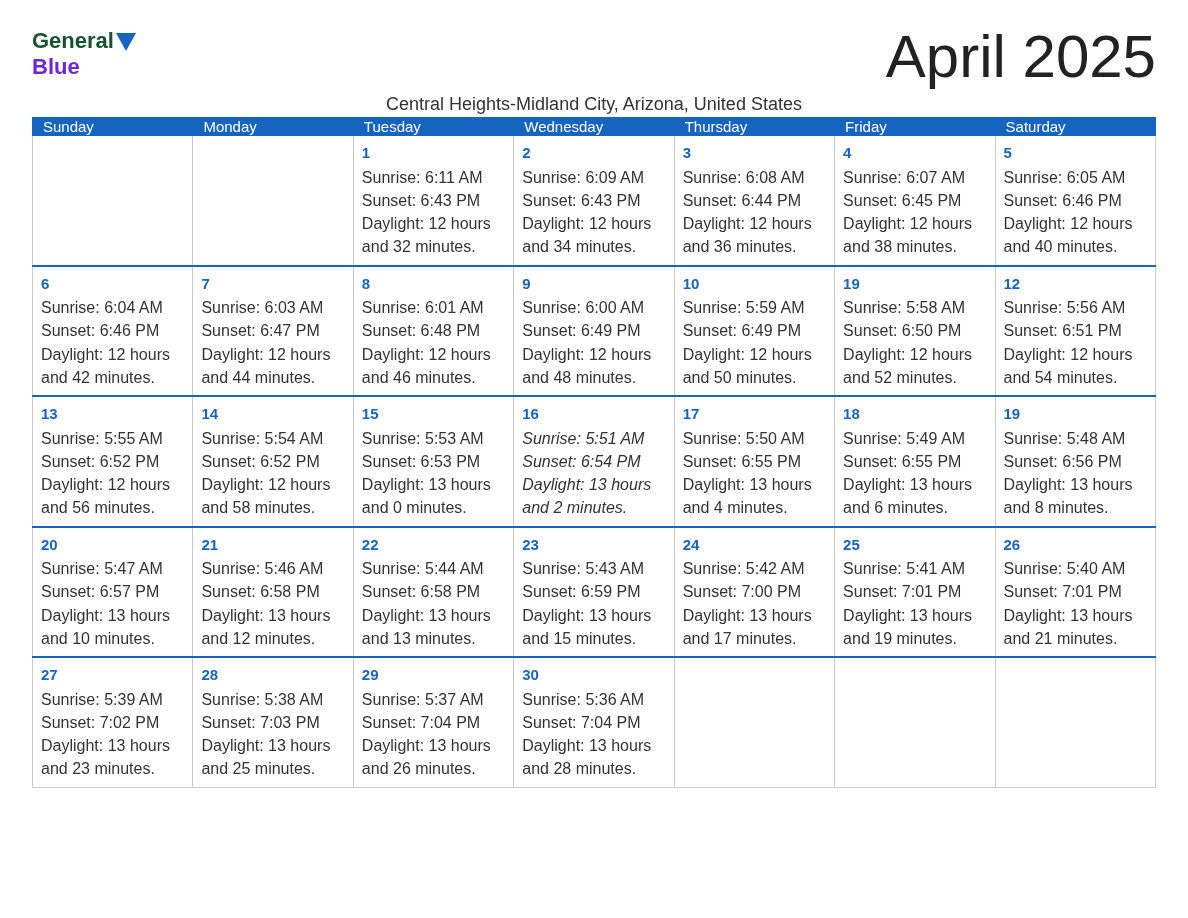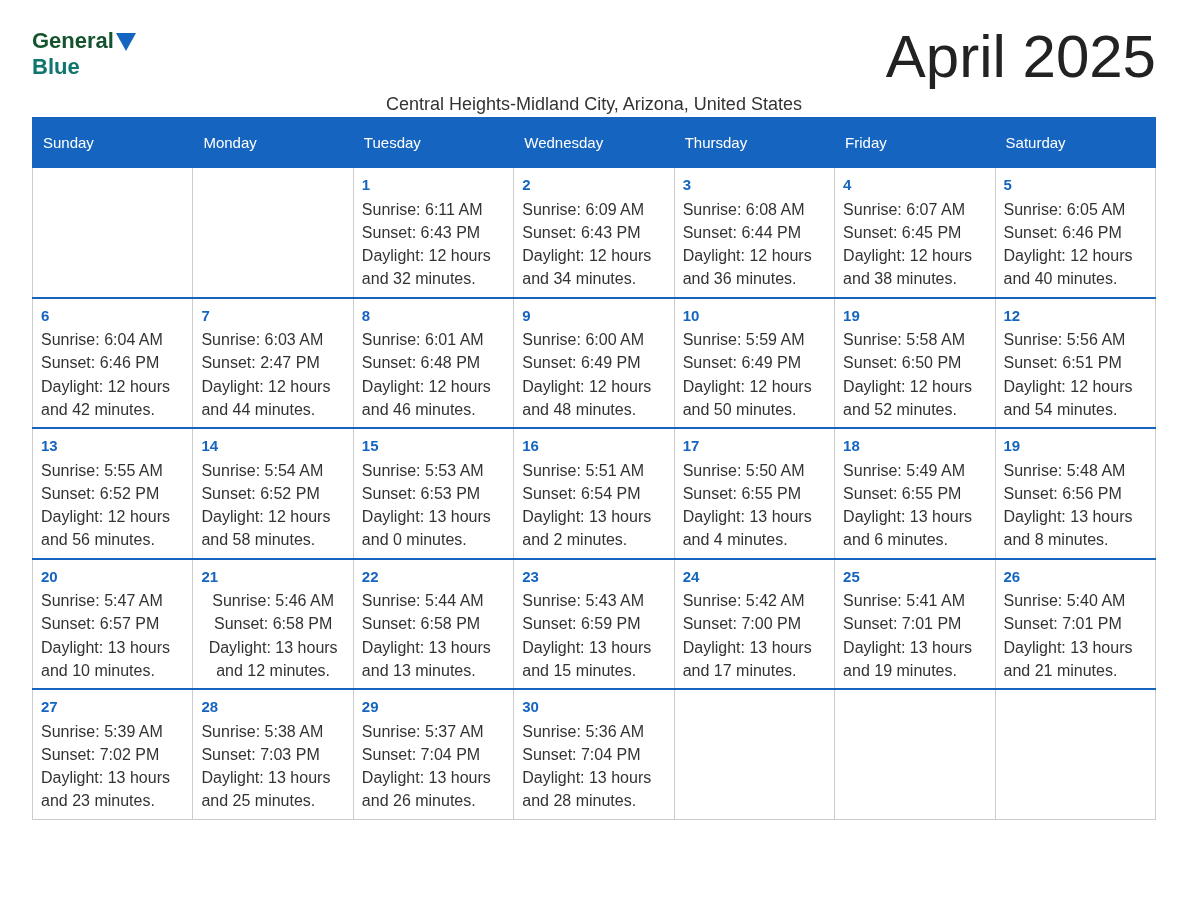--- a/index.html
+++ b/index.html
@@ -20,21 +20,21 @@
     .logo {
       display: flex;
       align-items: center;
       gap: 4px;
       font-size: 22px;
       font-weight: bold;
       color: #222;
       margin-top: 4px;
     }
     .logo-general { color: #14532d; }
-    .logo-blue { color: #0f766e; }
+    .logo-blue { color: #6d28d9; }
     .logo-triangle {
       width: 0; height: 0;
       border-left: 10px solid transparent;
       border-right: 10px solid transparent;
       border-top: 18px solid #1565c0;
       display: inline-block;
       margin-left: 2px;
       vertical-align: middle;
     }
     .page-title {
@@ -52,21 +52,21 @@
     }
     .calendar {
       width: 100%;
       border-collapse: collapse;
     }
     .calendar th {
       background: #1565c0;
       color: #fff;
       font-size: 15px;
       font-weight: normal;
-      padding: 16px 10px;
+      padding: 0 10px;
       text-align: left;
       border: 1px solid #1565c0;
     }
     .calendar td {
       vertical-align: top;
       border: 1px solid #ccc;
       padding: 6px 8px;
       width: calc(100% / 7);
       min-height: 90px;
       font-size: 13px;
@@ -162,21 +162,21 @@
         <td>
           <span class="day-number">6</span>
           <div class="day-info" style="white-space: pre-line;">Sunrise: 6:04 AM
 Sunset: 6:46 PM
 Daylight: 12 hours
 and 42 minutes.</div>
         </td>
         <td>
           <span class="day-number">7</span>
           <div class="day-info" style="white-space: pre-line;">Sunrise: 6:03 AM
-Sunset: 2:47 PM
+Sunset: 6:47 PM
 Daylight: 12 hours
 and 44 minutes.</div>
         </td>
         <td>
           <span class="day-number">8</span>
           <div class="day-info" style="white-space: pre-line;">Sunrise: 6:01 AM
 Sunset: 6:48 PM
 Daylight: 12 hours
 and 46 minutes.</div>
         </td>
@@ -226,21 +226,21 @@
         </td>
         <td>
           <span class="day-number">15</span>
           <div class="day-info" style="white-space: pre-line;">Sunrise: 5:53 AM
 Sunset: 6:53 PM
 Daylight: 13 hours
 and 0 minutes.</div>
         </td>
         <td>
           <span class="day-number">16</span>
-          <div class="day-info" style="white-space: pre-line;">Sunrise: 5:51 AM
+          <div class="day-info" style="white-space: pre-line; font-style: italic;">Sunrise: 5:51 AM
 Sunset: 6:54 PM
 Daylight: 13 hours
 and 2 minutes.</div>
         </td>
         <td>
           <span class="day-number">17</span>
           <div class="day-info" style="white-space: pre-line;">Sunrise: 5:50 AM
 Sunset: 6:55 PM
 Daylight: 13 hours
 and 4 minutes.</div>
@@ -263,21 +263,21 @@
       <tr class="row-divider">
         <td>
           <span class="day-number">20</span>
           <div class="day-info" style="white-space: pre-line;">Sunrise: 5:47 AM
 Sunset: 6:57 PM
 Daylight: 13 hours
 and 10 minutes.</div>
         </td>
         <td>
           <span class="day-number">21</span>
-          <div class="day-info" style="white-space: pre-line; text-align: center;">Sunrise: 5:46 AM
+          <div class="day-info" style="white-space: pre-line;">Sunrise: 5:46 AM
 Sunset: 6:58 PM
 Daylight: 13 hours
 and 12 minutes.</div>
         </td>
         <td>
           <span class="day-number">22</span>
           <div class="day-info" style="white-space: pre-line;">Sunrise: 5:44 AM
 Sunset: 6:58 PM
 Daylight: 13 hours
 and 13 minutes.</div>

